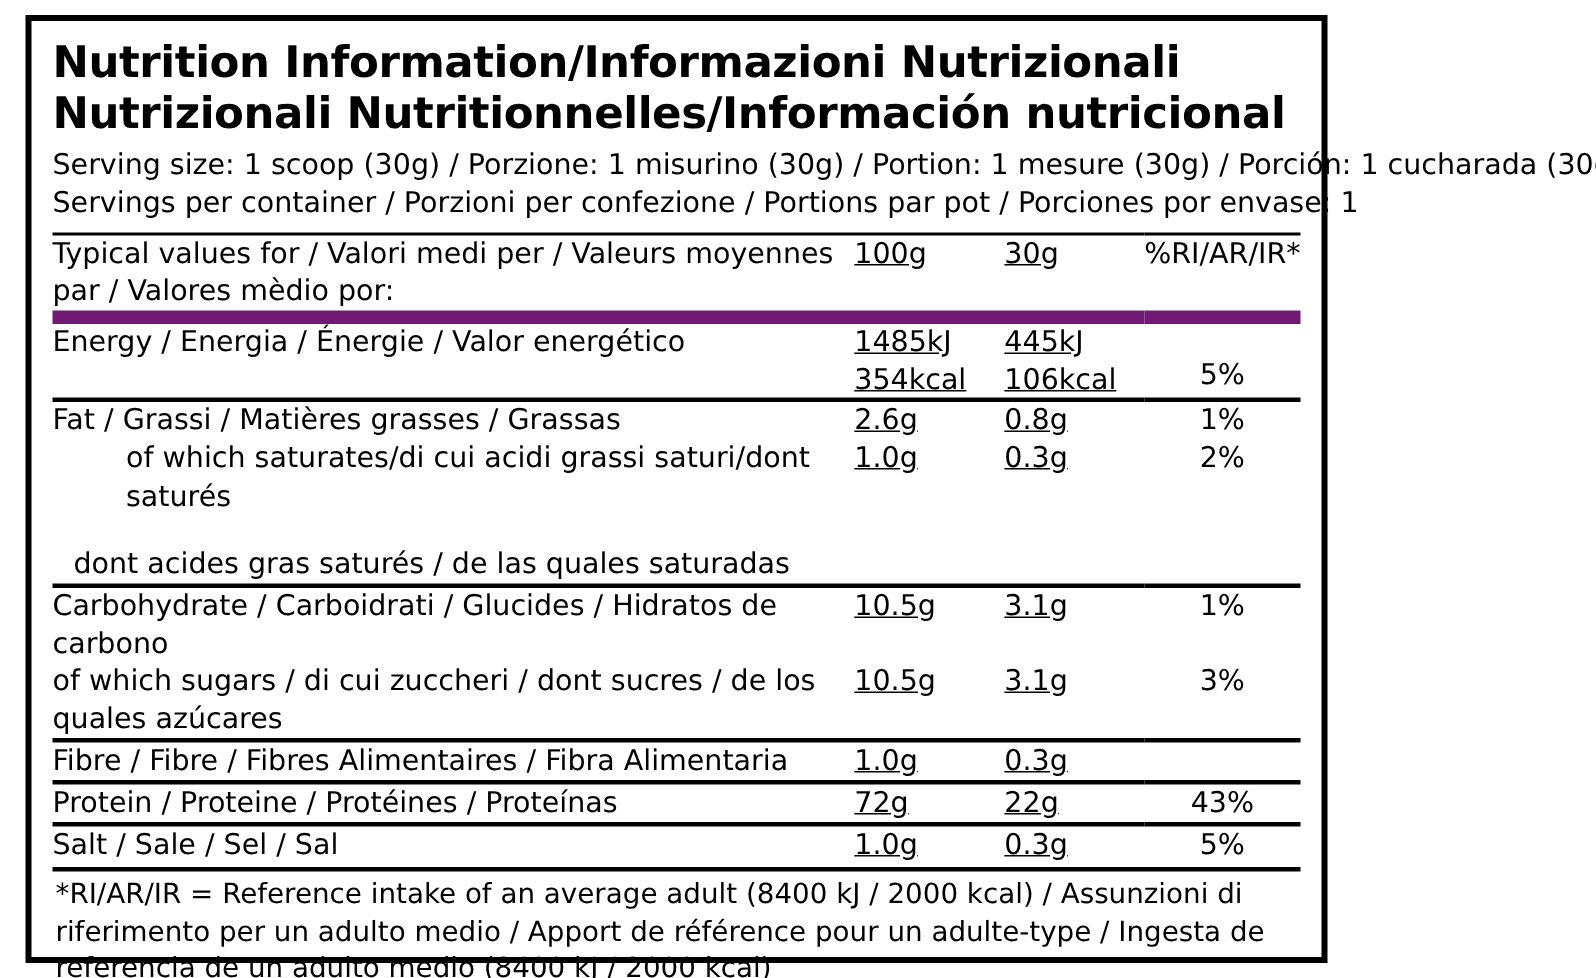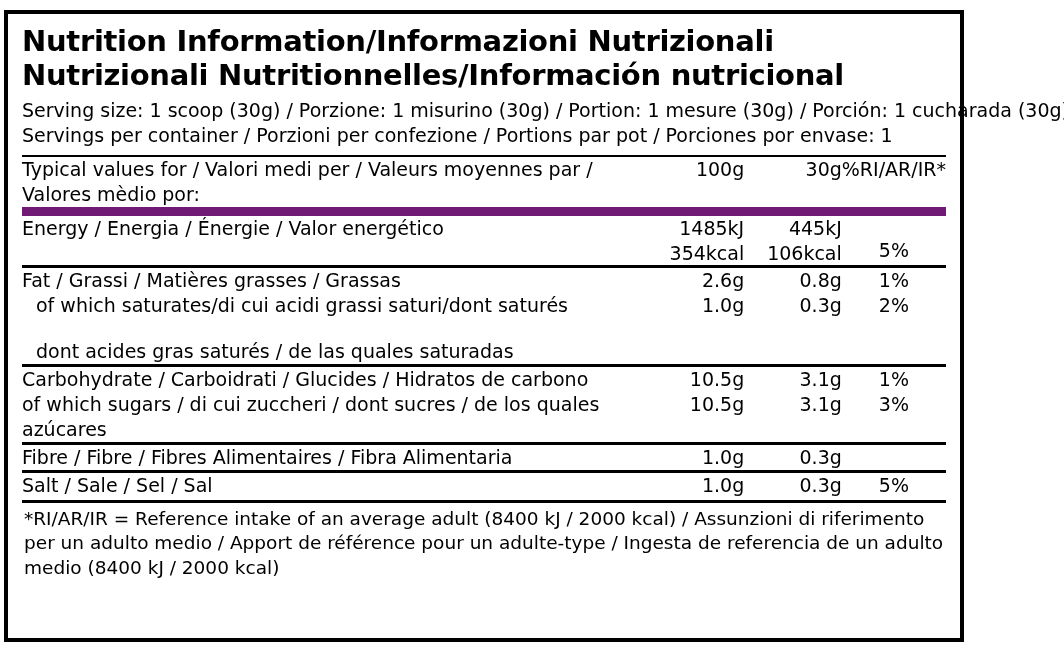--- a/index.html
+++ b/index.html
@@ -10,23 +10,23 @@
   body {
     width: 1064px;
     height: 652px;
     font-family: "DejaVu Sans", sans-serif;
     color: #000000;
     overflow: hidden;
   }
 
   .panel {
     position: absolute;
-    left: 4px;
+    left: 17px;
     top: 10px;
-    width: 960px;
+    width: 868px;
     height: 632px;
     border: 4px solid #000000;
     box-sizing: border-box;
     padding: 10px 14px 8px 14px;
   }
 
   .title {
     font-size: 29px;
     font-weight: bold;
     line-height: 1.18;
@@ -57,38 +57,40 @@
   col.c-label { width: 710px; }
   col.c-100 { width: 112px; }
   col.c-30 { width: 102px; }
   col.c-ri { width: 92px; }
 
   .cell-label {
     padding: 3px 2px 3px 4px;
     line-height: 1.32;
   }
   .cell-num {
-    text-align: right;
+    text-align: left;
     padding: 3px 8px 3px 2px;
     line-height: 1.32;
     white-space: nowrap;
+    text-decoration: underline;
   }
   .cell-ri {
     text-align: center;
     padding: 3px 2px 3px 2px;
     line-height: 1.32;
     white-space: nowrap;
   }
 
   tr.rule-thin > td { border-top: 2px solid #000; }
   tr.rule-thick > td { border-top: 9px solid #701a75; }
   tr.rule-med > td { border-top: 3px solid #000; }
 
   .sub {
     padding-left: 14px;
+    margin-left: 35px;
   }
   .sub2 {
     padding-left: 14px;
     margin-top: 20px;
   }
 
   .energy-num {
     line-height: 1.3;
   }
 
@@ -182,20 +184,26 @@
         <td class="cell-ri">3%</td>
       </tr>
 
       <tr class="rule-med">
         <td class="cell-label">Fibre / Fibre / Fibres Alimentaires / Fibra Alimentaria</td>
         <td class="cell-num">1.0g</td>
         <td class="cell-num">0.3g</td>
         <td class="cell-ri"></td>
       </tr>
 
+      <tr class="rule-med">
+        <td class="cell-label">Protein / Proteine / Protéines / Proteínas</td>
+        <td class="cell-num">72g</td>
+        <td class="cell-num">22g</td>
+        <td class="cell-ri">43%</td>
+      </tr>
 
       <tr class="rule-med">
         <td class="cell-label">Salt / Sale / Sel / Sal</td>
         <td class="cell-num">1.0g</td>
         <td class="cell-num">0.3g</td>
         <td class="cell-ri">5%</td>
       </tr>
 
     </tbody>
   </table>

